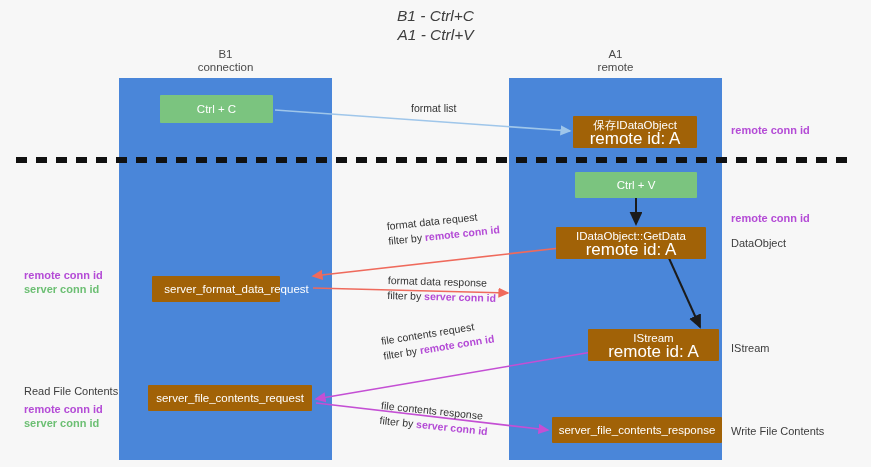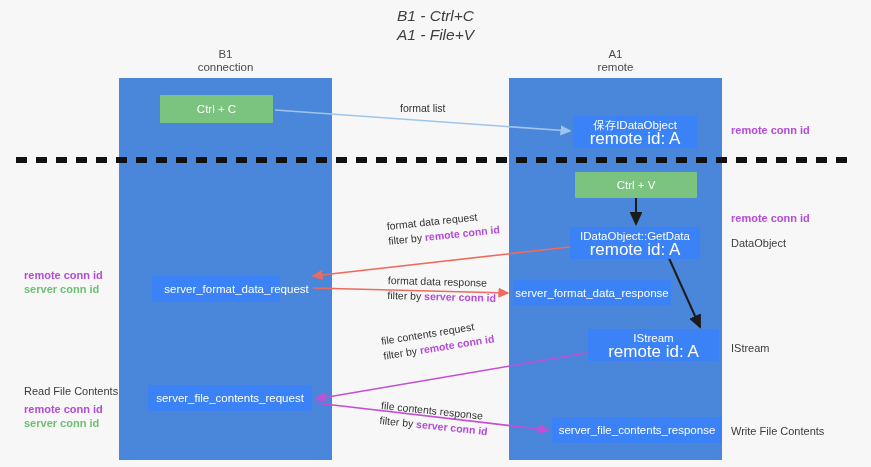--- a/index.html
+++ b/index.html
@@ -55,21 +55,21 @@
     flex-direction: column;
     align-items: center;
     justify-content: center;
     color: #ffffff;
     font-size: 11.5px;
     line-height: 14px;
     text-align: right;
     border-radius: 1px;
   }
   .box-green { background: #7bc47f; }
-  .box-orange { background: #3b82f6; }
+  .box-orange { background: #a16207; }
   .box .l2 { font-size: 17px; }
 
   
   .note {
     font-size: 11px;
     line-height: 14px;
     color: #3c3c3c;
     white-space: nowrap;
   }
   .note-bold { font-weight: bold; }
@@ -92,21 +92,21 @@
     pointer-events: none;
   }
 </style>
 </head>
 <body>
 
 <div id="stage">
 
   <div class="abs title">
     <div>B1 - Ctrl+C</div>
-    <div>A1 - File+V</div>
+    <div>A1 - Ctrl+V</div>
   </div>
 
   <div class="abs col-head" style="left:119px; top:48px; width:213px;">
     <div>B1</div>
     <div>connection</div>
   </div>
   <div class="abs col-head" style="left:509px; top:48px; width:213px;">
     <div>A1</div>
     <div>remote</div>
   </div>
@@ -153,47 +153,44 @@
 
   <div class="abs box box-orange" style="left:573px; top:116px; width:124px; height:32px;">
     <div>保存IDataObject</div>
     <div class="l2">remote id: A</div>
   </div>
 
   <div class="abs box box-green" style="left:575px; top:172px; width:122px; height:26px;">
     <div>Ctrl + V</div>
   </div>
 
-  <div class="abs box box-orange" style="left:570px; top:227px; width:130px; height:32px;">
+  <div class="abs box box-orange" style="left:556px; top:227px; width:150px; height:32px;">
     <div>IDataObject::GetData</div>
     <div class="l2">remote id: A</div>
   </div>
 
   <div class="abs box box-orange" style="left:152px; top:276px; width:128px; height:26px;padding-left:41px;">
     <div>server_format_data_request</div>
   </div>
 
-  <div class="abs box box-orange" style="left:513px; top:280px; width:158px; height:26px;">
-    <div>server_format_data_response</div>
-  </div>
 
   <div class="abs box box-orange" style="left:588px; top:329px; width:131px; height:32px;">
     <div>IStream</div>
     <div class="l2">remote id: A</div>
   </div>
 
   <div class="abs box box-orange" style="left:148px; top:385px; width:164px; height:26px;">
     <div>server_file_contents_request</div>
   </div>
 
   <div class="abs box box-orange" style="left:552px; top:417px; width:170px; height:26px;">
     <div>server_file_contents_response</div>
   </div>
 
-  <div class="abs edge-label" style="left:400px; top:101px;">
+  <div class="abs edge-label" style="left:411px; top:101px;">
     <span>format list</span>
   </div>
 
   <div class="abs edge-label" style="left:386px; top:219px; transform:rotate(-6deg); transform-origin:left top;">
     <div>format data request</div>
     <div>
       <span>filter by </span><b class="purple">remote conn id</b>
     </div>
   </div>
 

